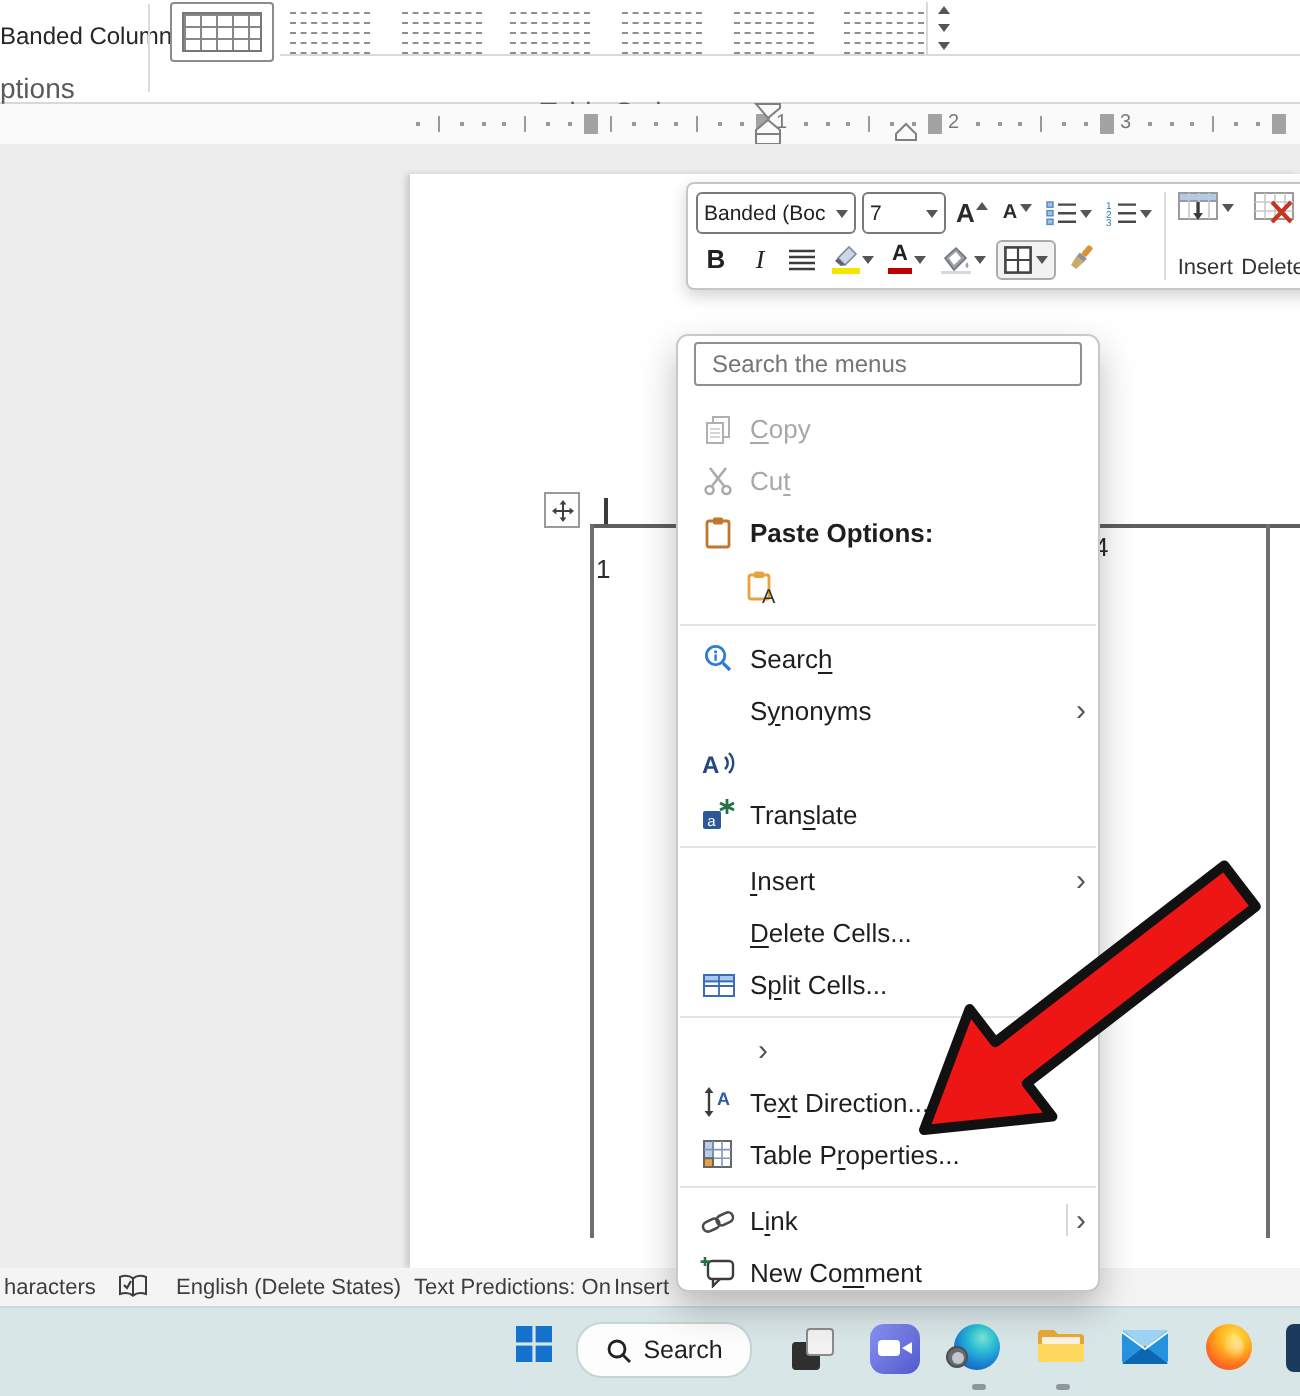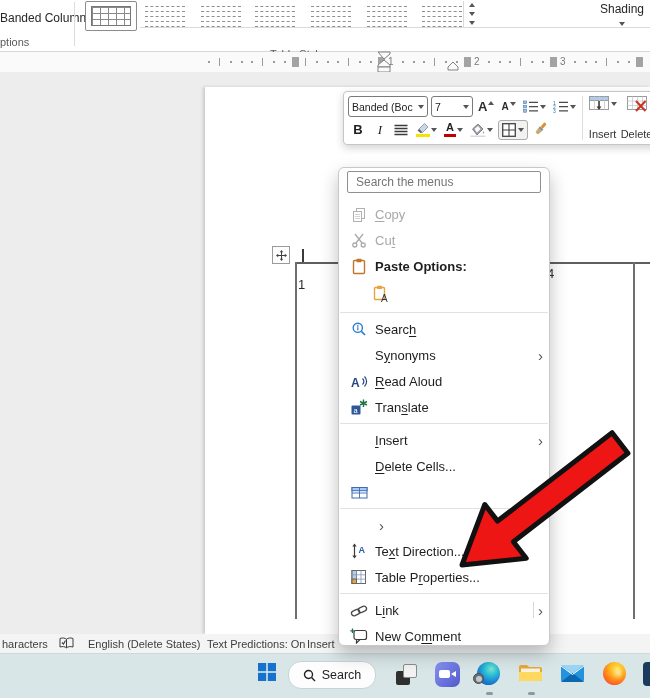--- a/index.html
+++ b/index.html
@@ -2,21 +2,21 @@
 <html><head>
 <meta charset="utf-8">
 <style>
   html,body{margin:0;padding:0}
   body{width:650px;height:698px;position:relative;overflow:hidden;background:#fff;
        font-family:"Liberation Sans","DejaVu Sans",sans-serif;color:#222;-webkit-font-smoothing:antialiased}
 
   
   #ribbon{position:absolute;left:0;top:0;width:650px;height:51px;background:#fff;border-bottom:1px solid #d8d8d8}
   .rb-label-top{position:absolute;left:0;top:11px;font-size:12px;color:#262626}
-  .rb-group-label{position:absolute;font-size:11px;color:#5a5a5a}
+  .rb-group-label{position:absolute;font-size:14px;color:#5a5a5a}
   .rb-vsep{position:absolute;top:2px;width:1px;height:44px;background:#dcdcdc}
   .gal-line{position:absolute;left:140px;top:27px;width:510px;height:1px;background:#dadada}
   .thumb{position:absolute;top:2px;width:44px;height:24px;background:#fff;padding-top:2px;box-sizing:border-box}
   .thumb .drow{height:2px;border-bottom:1px dashed #8f8f8f;margin:0 2px 2px 2px}
   #thumb-selected{position:absolute;left:85px;top:1px;width:50px;height:28px;border:1px solid #8c8c8c;border-radius:2px;background:#fff}
   #thumb-selected .grid{position:absolute;left:5px;top:4px;width:38px;height:18px;border:1px solid #777;
      background-image:linear-gradient(#888 1px,transparent 1px),linear-gradient(90deg,#888 1px,transparent 1px);
      background-size:8px 6px}
   .gal-scroll{position:absolute;left:463px;top:1px;width:15px;height:26px;border-left:1px solid #dadada;display:flex;flex-direction:column;align-items:center;justify-content:space-around}
   .tri-up,.tri-down{width:0;height:0;border-left:3.5px solid transparent;border-right:3.5px solid transparent}
@@ -144,24 +144,20 @@
         <div class="drow"></div>
         <div class="drow"></div>
         <div class="drow"></div>
         <div class="drow"></div>
       </div>
     </div>
   <div class="gal-line"></div>
   <div class="gal-scroll">
     <div class="tri-up"></div>
     <div class="tri-down"></div>
-    <div class="tri-down"></div>
-  </div>
-  <div id="shading-btn">
-    <span class="lbl">Shading</span>
     <div class="tri-down"></div>
   </div>
   <span class="rb-group-label" style="left:270px;top:48px">Table Styles</span>
 </div>
 
 <div id="ruler">
   <div id="ruler-ticks">
       <span class="tick-dot" style="left: 208.25px;"></span>
       <span class="tick-half" style="left: 219px;"></span>
       <span class="tick-dot" style="left: 229.75px;"></span>
@@ -483,21 +479,20 @@
         <span class="mi-chevron">›</span>
       </div>
       <div class="menu-item">
         <span class="mi-icon">
           <svg width="17" height="15" viewBox="0 0 17 15">
             <text x="0" y="12.5" font-size="12" font-weight="bold" fill="#24477f" font-family="Liberation Sans,sans-serif">A</text>
             <path d="M11.5 4.5 a4 4 0 0 1 0 6" fill="none" stroke="#24477f" stroke-width="1.2"></path>
             <path d="M13.5 2.5 a7 7 0 0 1 0 10" fill="none" stroke="#24477f" stroke-width="1.2"></path>
           </svg>
         </span>
-        <span class="mi-label"><u>R</u>ead Aloud</span>
       </div>
       <div class="menu-item">
         <span class="mi-icon">
           <svg width="17" height="16" viewBox="0 0 17 16">
             <rect x="0.5" y="6.5" width="9" height="9" rx="1" fill="#2c5898"></rect>
             <text x="2.6" y="13.8" font-size="7.5" fill="#fff" font-family="Liberation Sans,sans-serif">a</text>
             <path d="M12.5 0.5 V8 M9 2.5 L16 6 M16 2.5 L9 6" stroke="#217346" stroke-width="1.4"></path>
           </svg>
         </span>
         <span class="mi-label">Tran<u>s</u>late</span>
@@ -513,20 +508,21 @@
         <span class="mi-label"><u>D</u>elete Cells...</span>
       </div>
       <div class="menu-item">
         <span class="mi-icon">
           <svg width="17" height="15" viewBox="0 0 17 15">
             <rect x="1" y="2.5" width="15" height="10.5" fill="#fff" stroke="#3b6cb4"></rect>
             <rect x="1" y="2.5" width="15" height="3.2" fill="#a9c9ef" stroke="#3b6cb4"></rect>
             <path d="M8.5 2.5 V13 M1 8 H16" stroke="#3b6cb4" stroke-width="0.9"></path>
           </svg>
         </span>
+        <span class="mi-label">S<u>p</u>lit Cells...</span>
       </div>
       <div class="menu-sep"></div>
       <div class="menu-item">
         <span class="mi-icon"></span>
         <span class="mi-chevron">›</span>
       </div>
       <div class="menu-item">
         <span class="mi-icon">
           <svg width="17" height="16" viewBox="0 0 17 16">
             <path d="M3.5 3 V13" stroke="#3c3c3c" stroke-width="1.2"></path>

